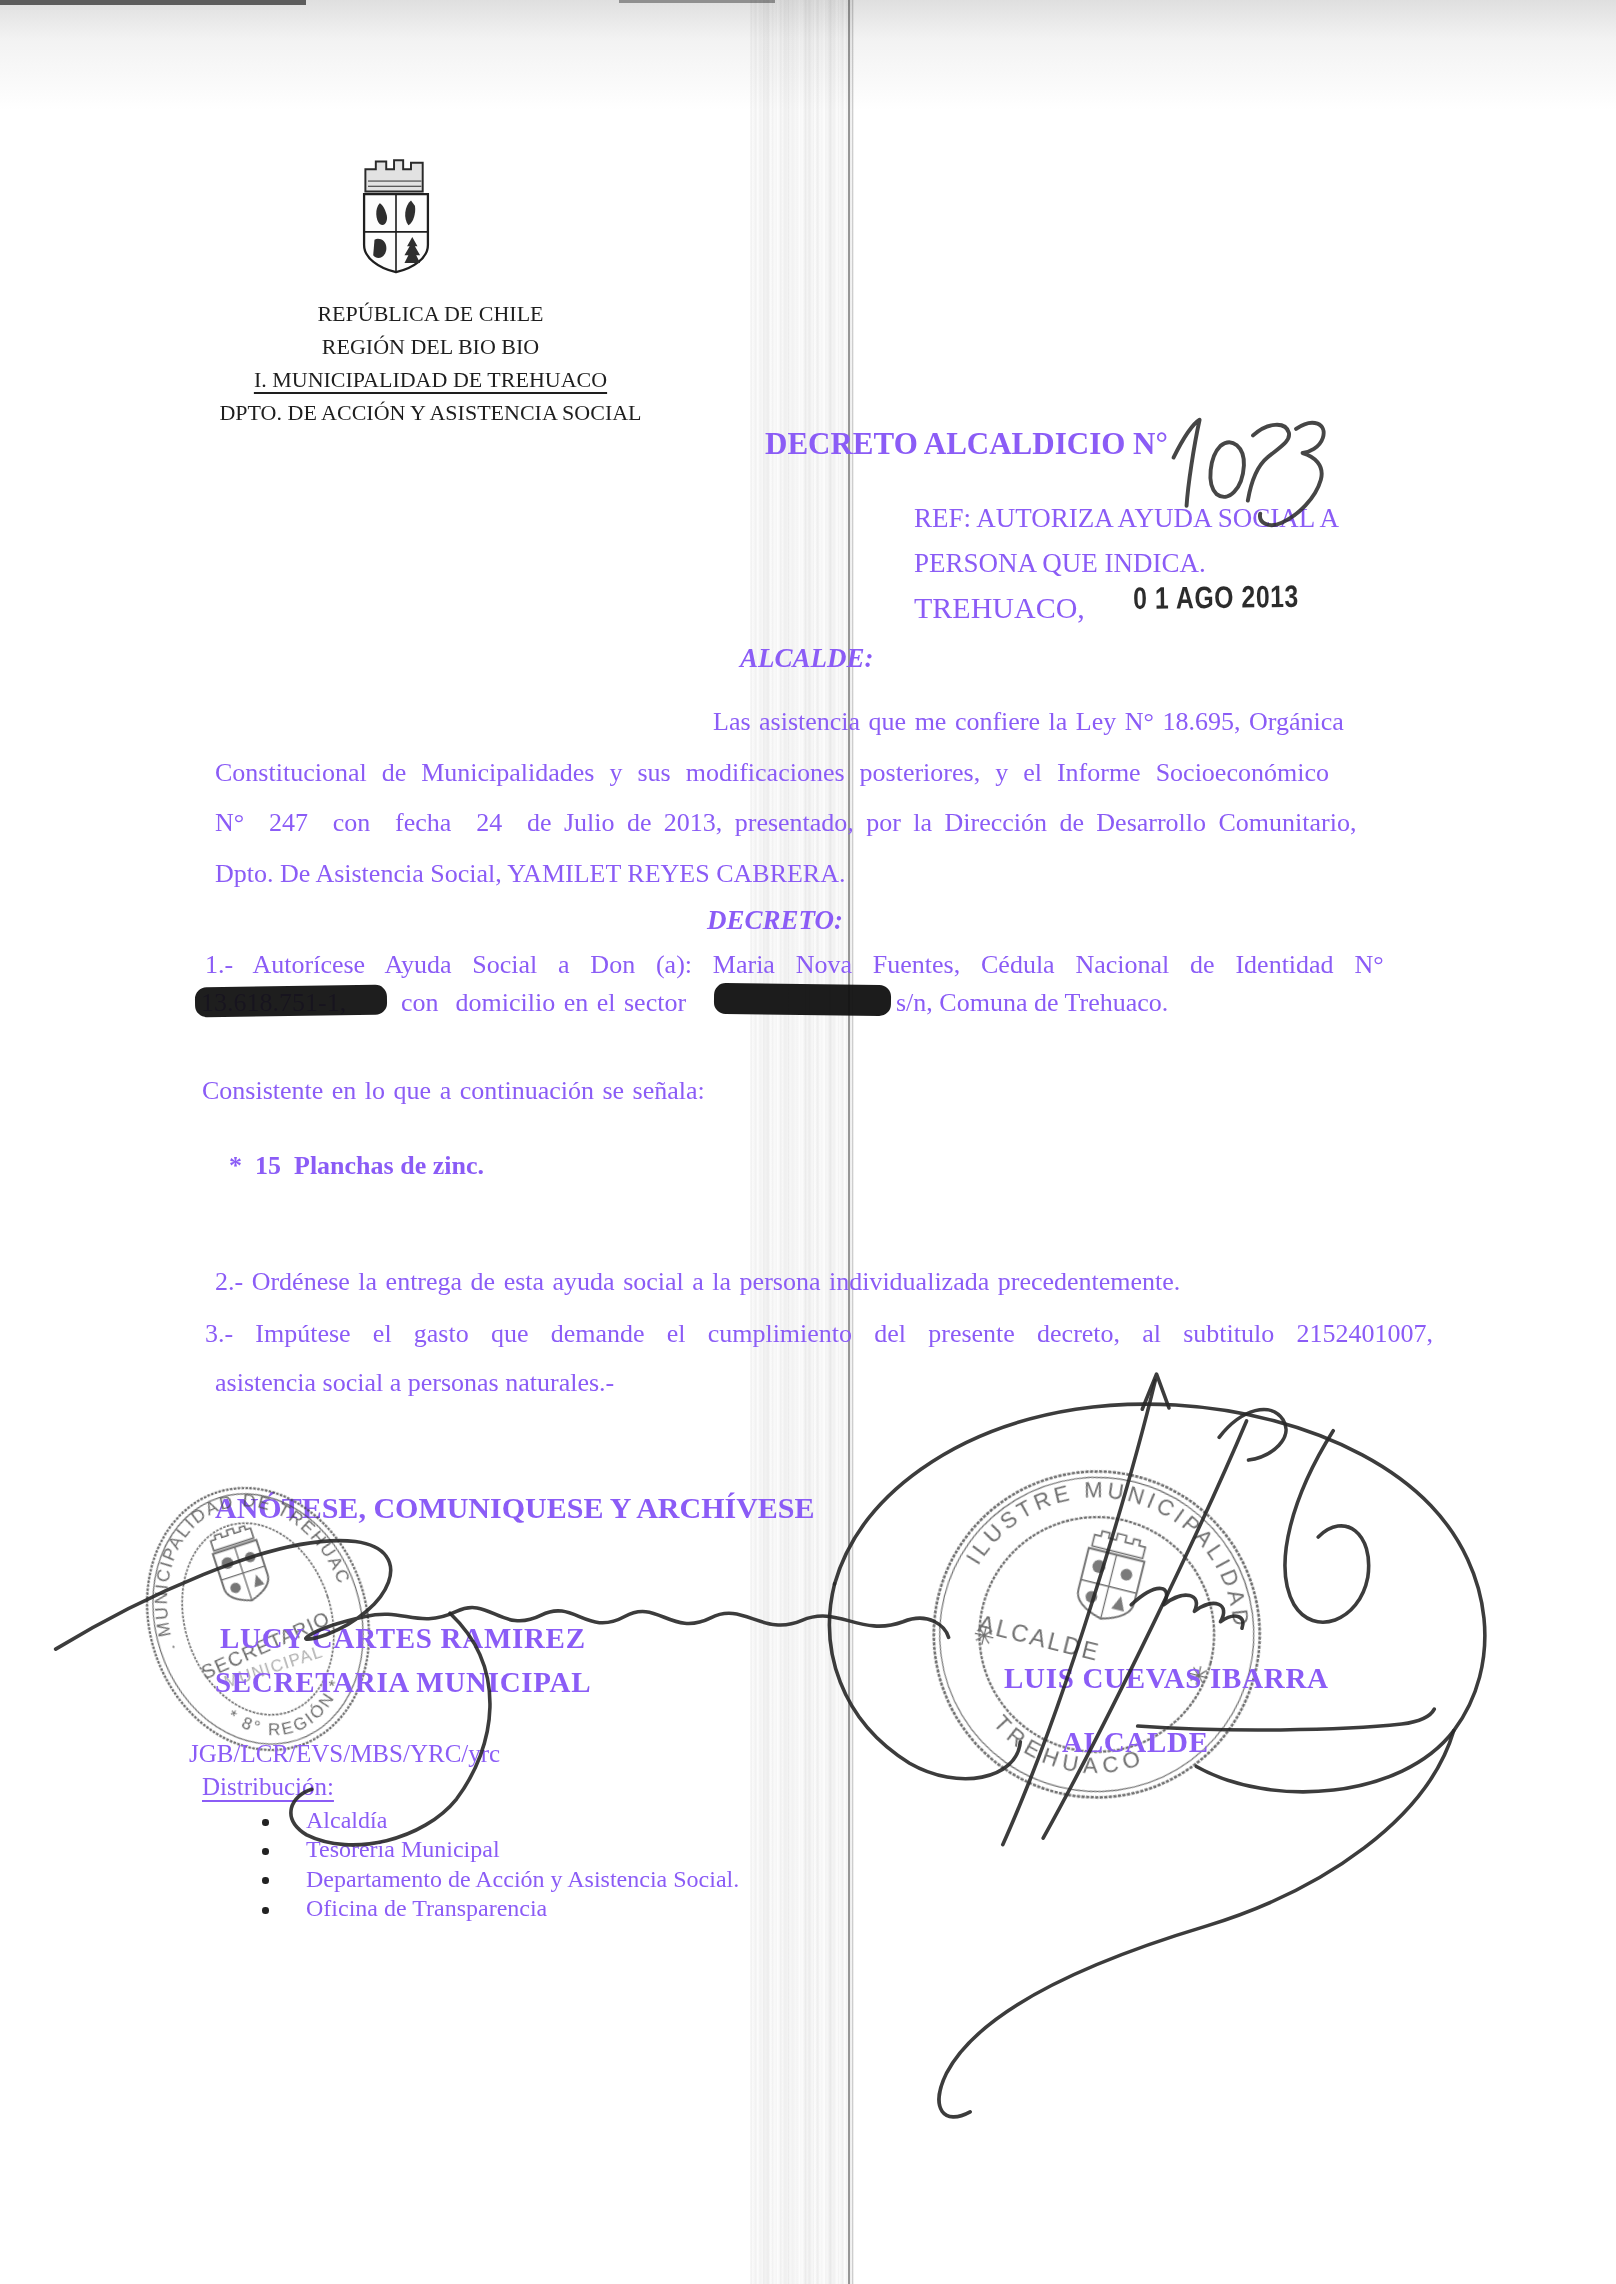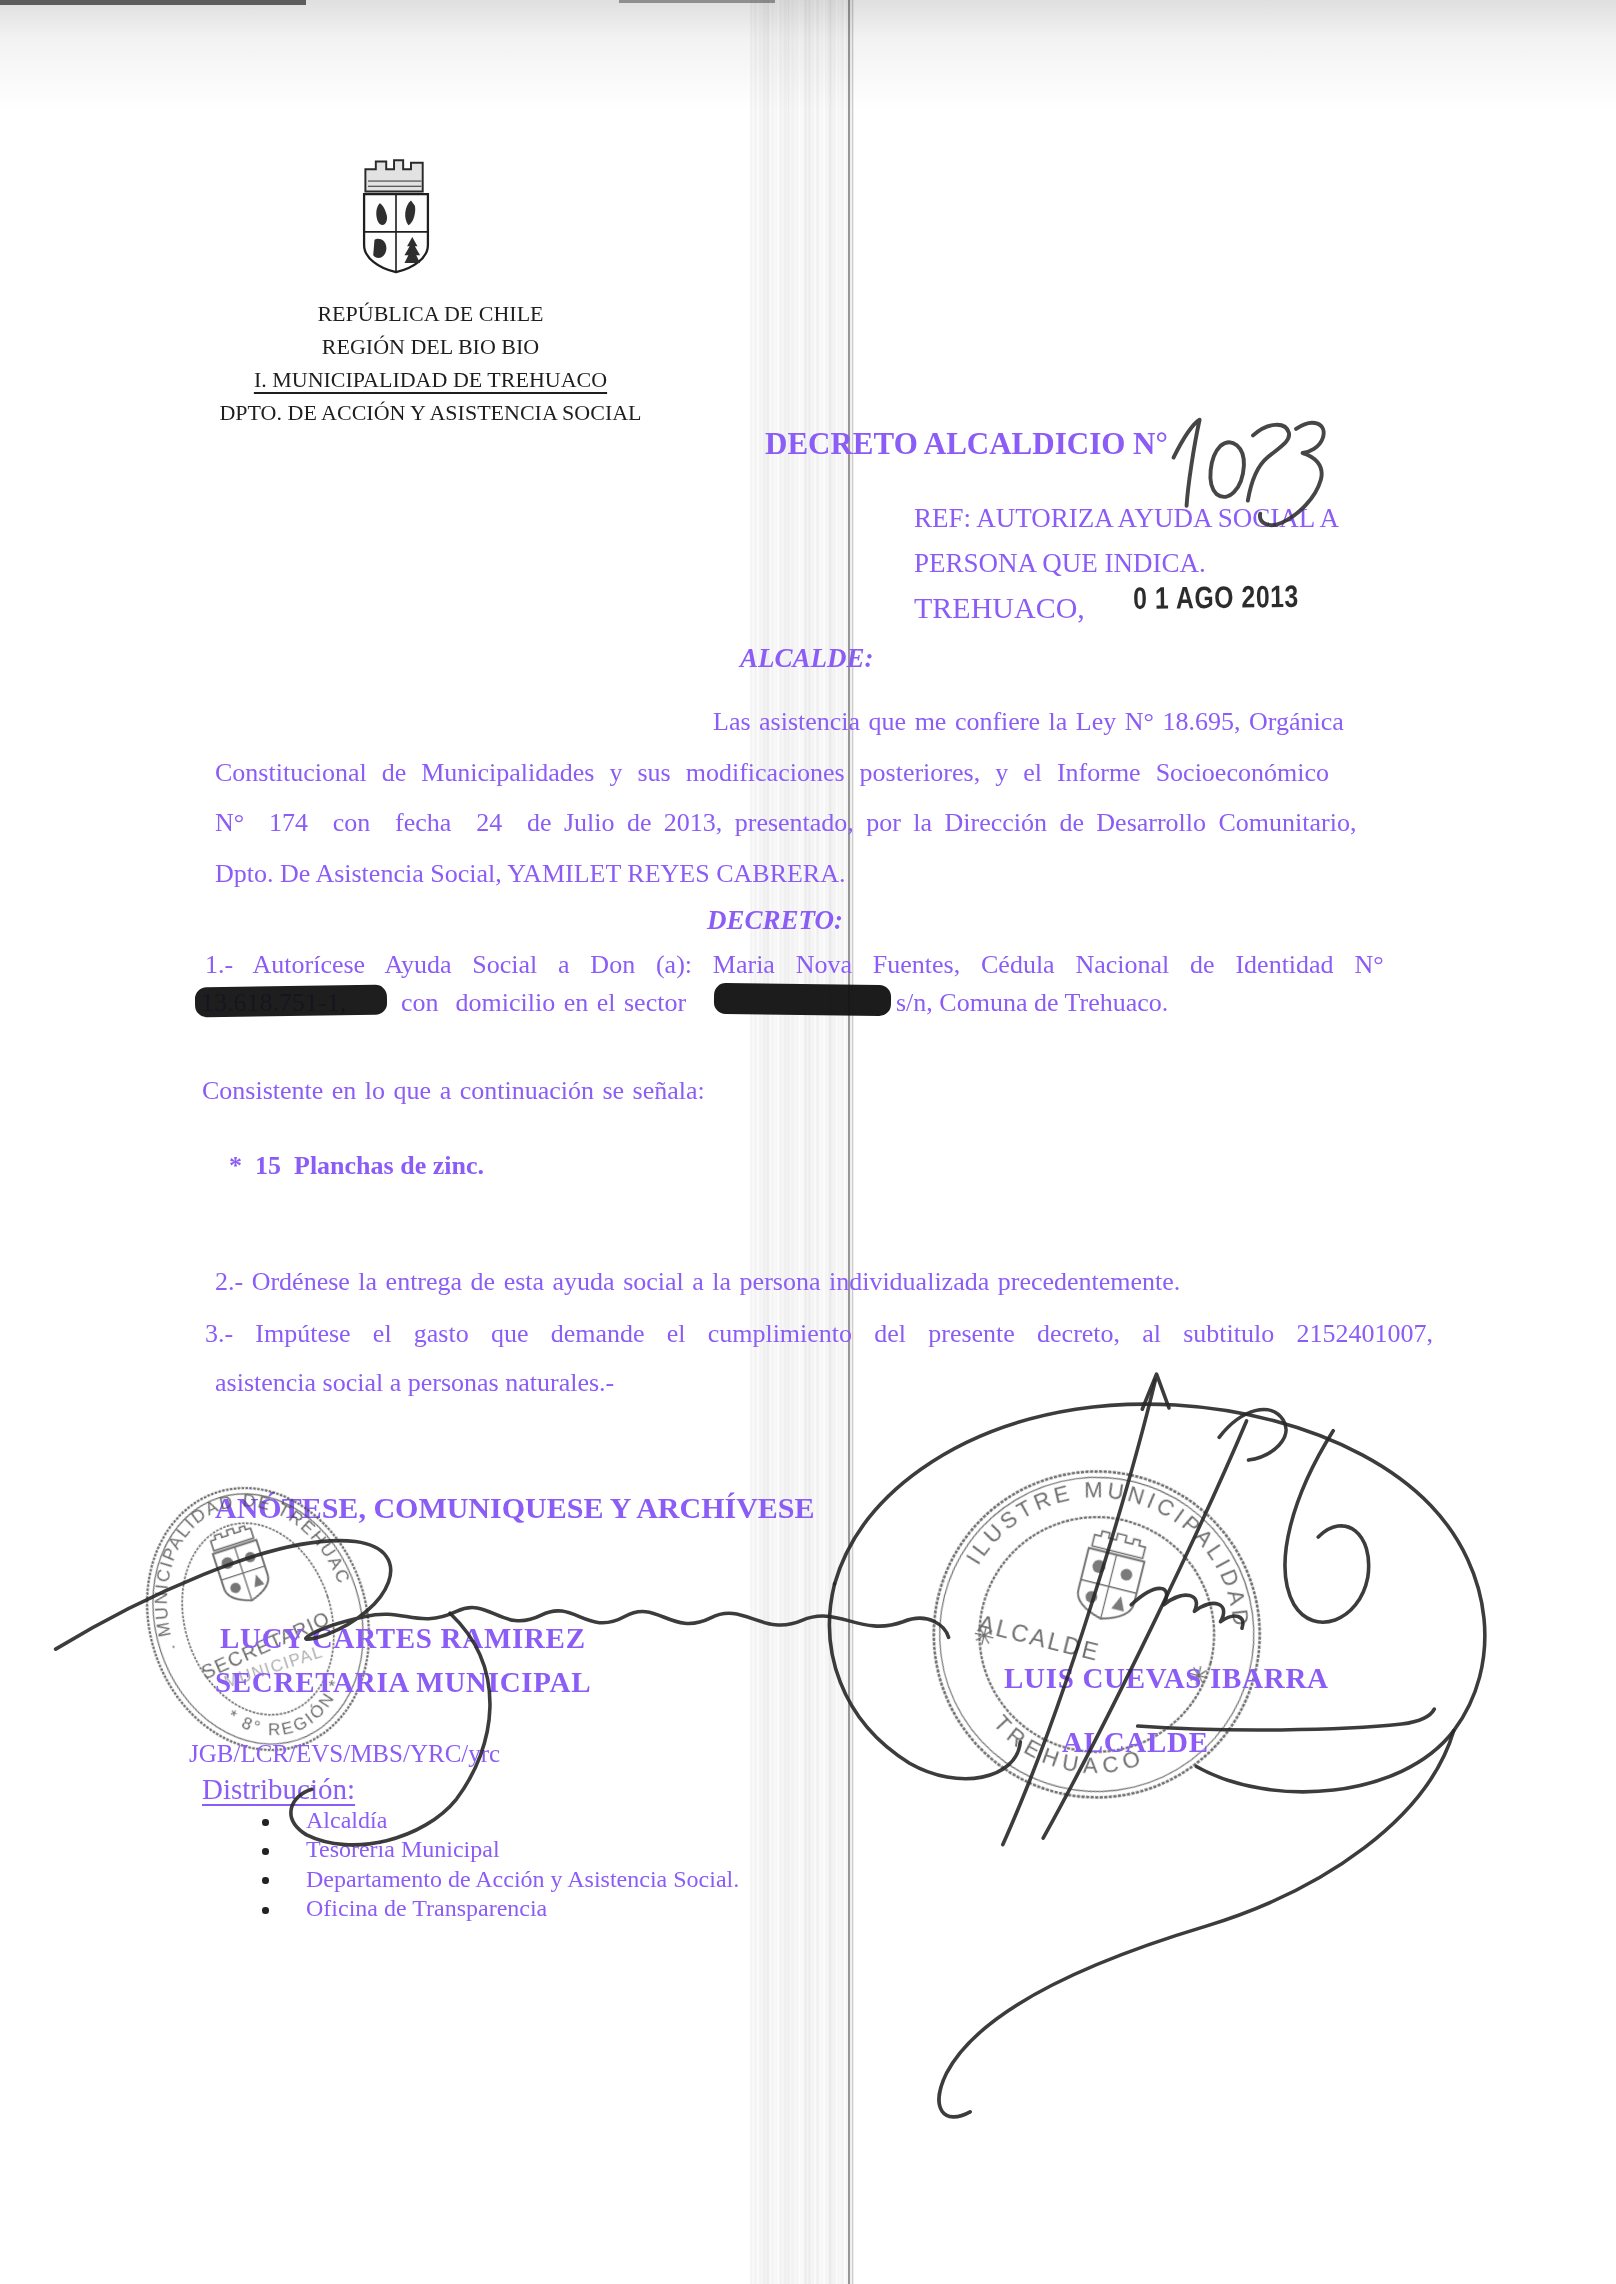--- a/index.html
+++ b/index.html
@@ -93,21 +93,21 @@
   <div class="t b" style="left:765px;top:427px;font-size:31px;">DECRETO ALCALDICIO N°</div>
 
   <div class="t" style="left:914px;top:503px;font-size:27px;">REF: AUTORIZA AYUDA SOCIAL A</div>
   <div class="t" style="left:914px;top:548px;font-size:27px;">PERSONA QUE INDICA.</div>
   <div class="t" style="left:914px;top:591px;font-size:30px;">TREHUACO,</div>
   <div class="datestamp">0 1 AGO 2013</div>
 
   <div class="t b i" style="left:740px;top:643px;font-size:27px;">ALCALDE:</div>
   <div class="t body40 ws3" style="left:713px;top:707px;">Las asistencia que me confiere la Ley N° 18.695, Orgánica</div>
   <div class="t body40 ws13" style="left:215px;top:758px;">Constitucional de Municipalidades y sus modificaciones posteriores, y el Informe Socioeconómico</div>
-  <div class="t body40 ws9" style="left:215px;top:808px;">N°  174  con  fecha  24  de Julio de 2013, presentado, por la Dirección de Desarrollo Comunitario,</div>
+  <div class="t body40 ws9" style="left:215px;top:808px;">N°  247  con  fecha  24  de Julio de 2013, presentado, por la Dirección de Desarrollo Comunitario,</div>
   <div class="t body40" style="left:215px;top:859px;">Dpto. De Asistencia Social, YAMILET REYES CABRERA.</div>
 
   <div class="t b i" style="left:707px;top:905px;font-size:27px;">DECRETO:</div>
   <div class="t body40 ws6" style="left:205px;top:950px;">1.-  Autorícese  Ayuda  Social  a  Don  (a):  Maria  Nova  Fuentes,  Cédula  Nacional  de  Identidad  N°</div>
 
   <div class="t body40" style="left:201px;top:988px;">13.618.751-1,</div>
   <div class="redact r1"></div>
   <div class="t body40 ws3" style="left:401px;top:988px;">con  domicilio en el sector</div>
   <div class="redact r2"></div>
   <div class="t body40" style="left:896px;top:988px;">s/n, Comuna de Trehuaco.</div>
@@ -185,21 +185,21 @@
         </filter>
       </defs>
   </svg>
 
   <div class="t b" style="left:220px;top:1622px;font-size:29px;letter-spacing:0.7px;">LUCY CARTES RAMIREZ</div>
   <div class="t b" style="left:215px;top:1666px;font-size:29px;letter-spacing:0.7px;">SECRETARIA MUNICIPAL</div>
   <div class="t b" style="left:1004px;top:1662px;font-size:29px;letter-spacing:0.7px;">LUIS CUEVAS IBARRA</div>
   <div class="t b" style="left:1062px;top:1726px;font-size:29px;letter-spacing:0.7px;">ALCALDE</div>
 
   <div class="t" style="left:189px;top:1740px;font-size:25px;">JGB/LCR/EVS/MBS/YRC/yrc</div>
-  <div class="t u2" style="left:202px;top:1773px;font-size:29px;">Distribución:</div>
+  <div class="t u2" style="left:202px;top:1773px;font-size:25px;">Distribución:</div>
 
   <div class="dot" style="left:262px;top:1819px;"></div>
   <div class="t" style="left:306px;top:1807px;font-size:24px;">Alcaldía</div>
   <div class="dot" style="left:262px;top:1848px;"></div>
   <div class="t" style="left:306px;top:1836px;font-size:24px;">Tesorería Municipal</div>
   <div class="dot" style="left:262px;top:1877px;"></div>
   <div class="t" style="left:306px;top:1866px;font-size:24px;">Departamento de Acción y Asistencia Social.</div>
   <div class="dot" style="left:262px;top:1907px;"></div>
   <div class="t" style="left:306px;top:1895px;font-size:24px;">Oficina de Transparencia</div>
 

